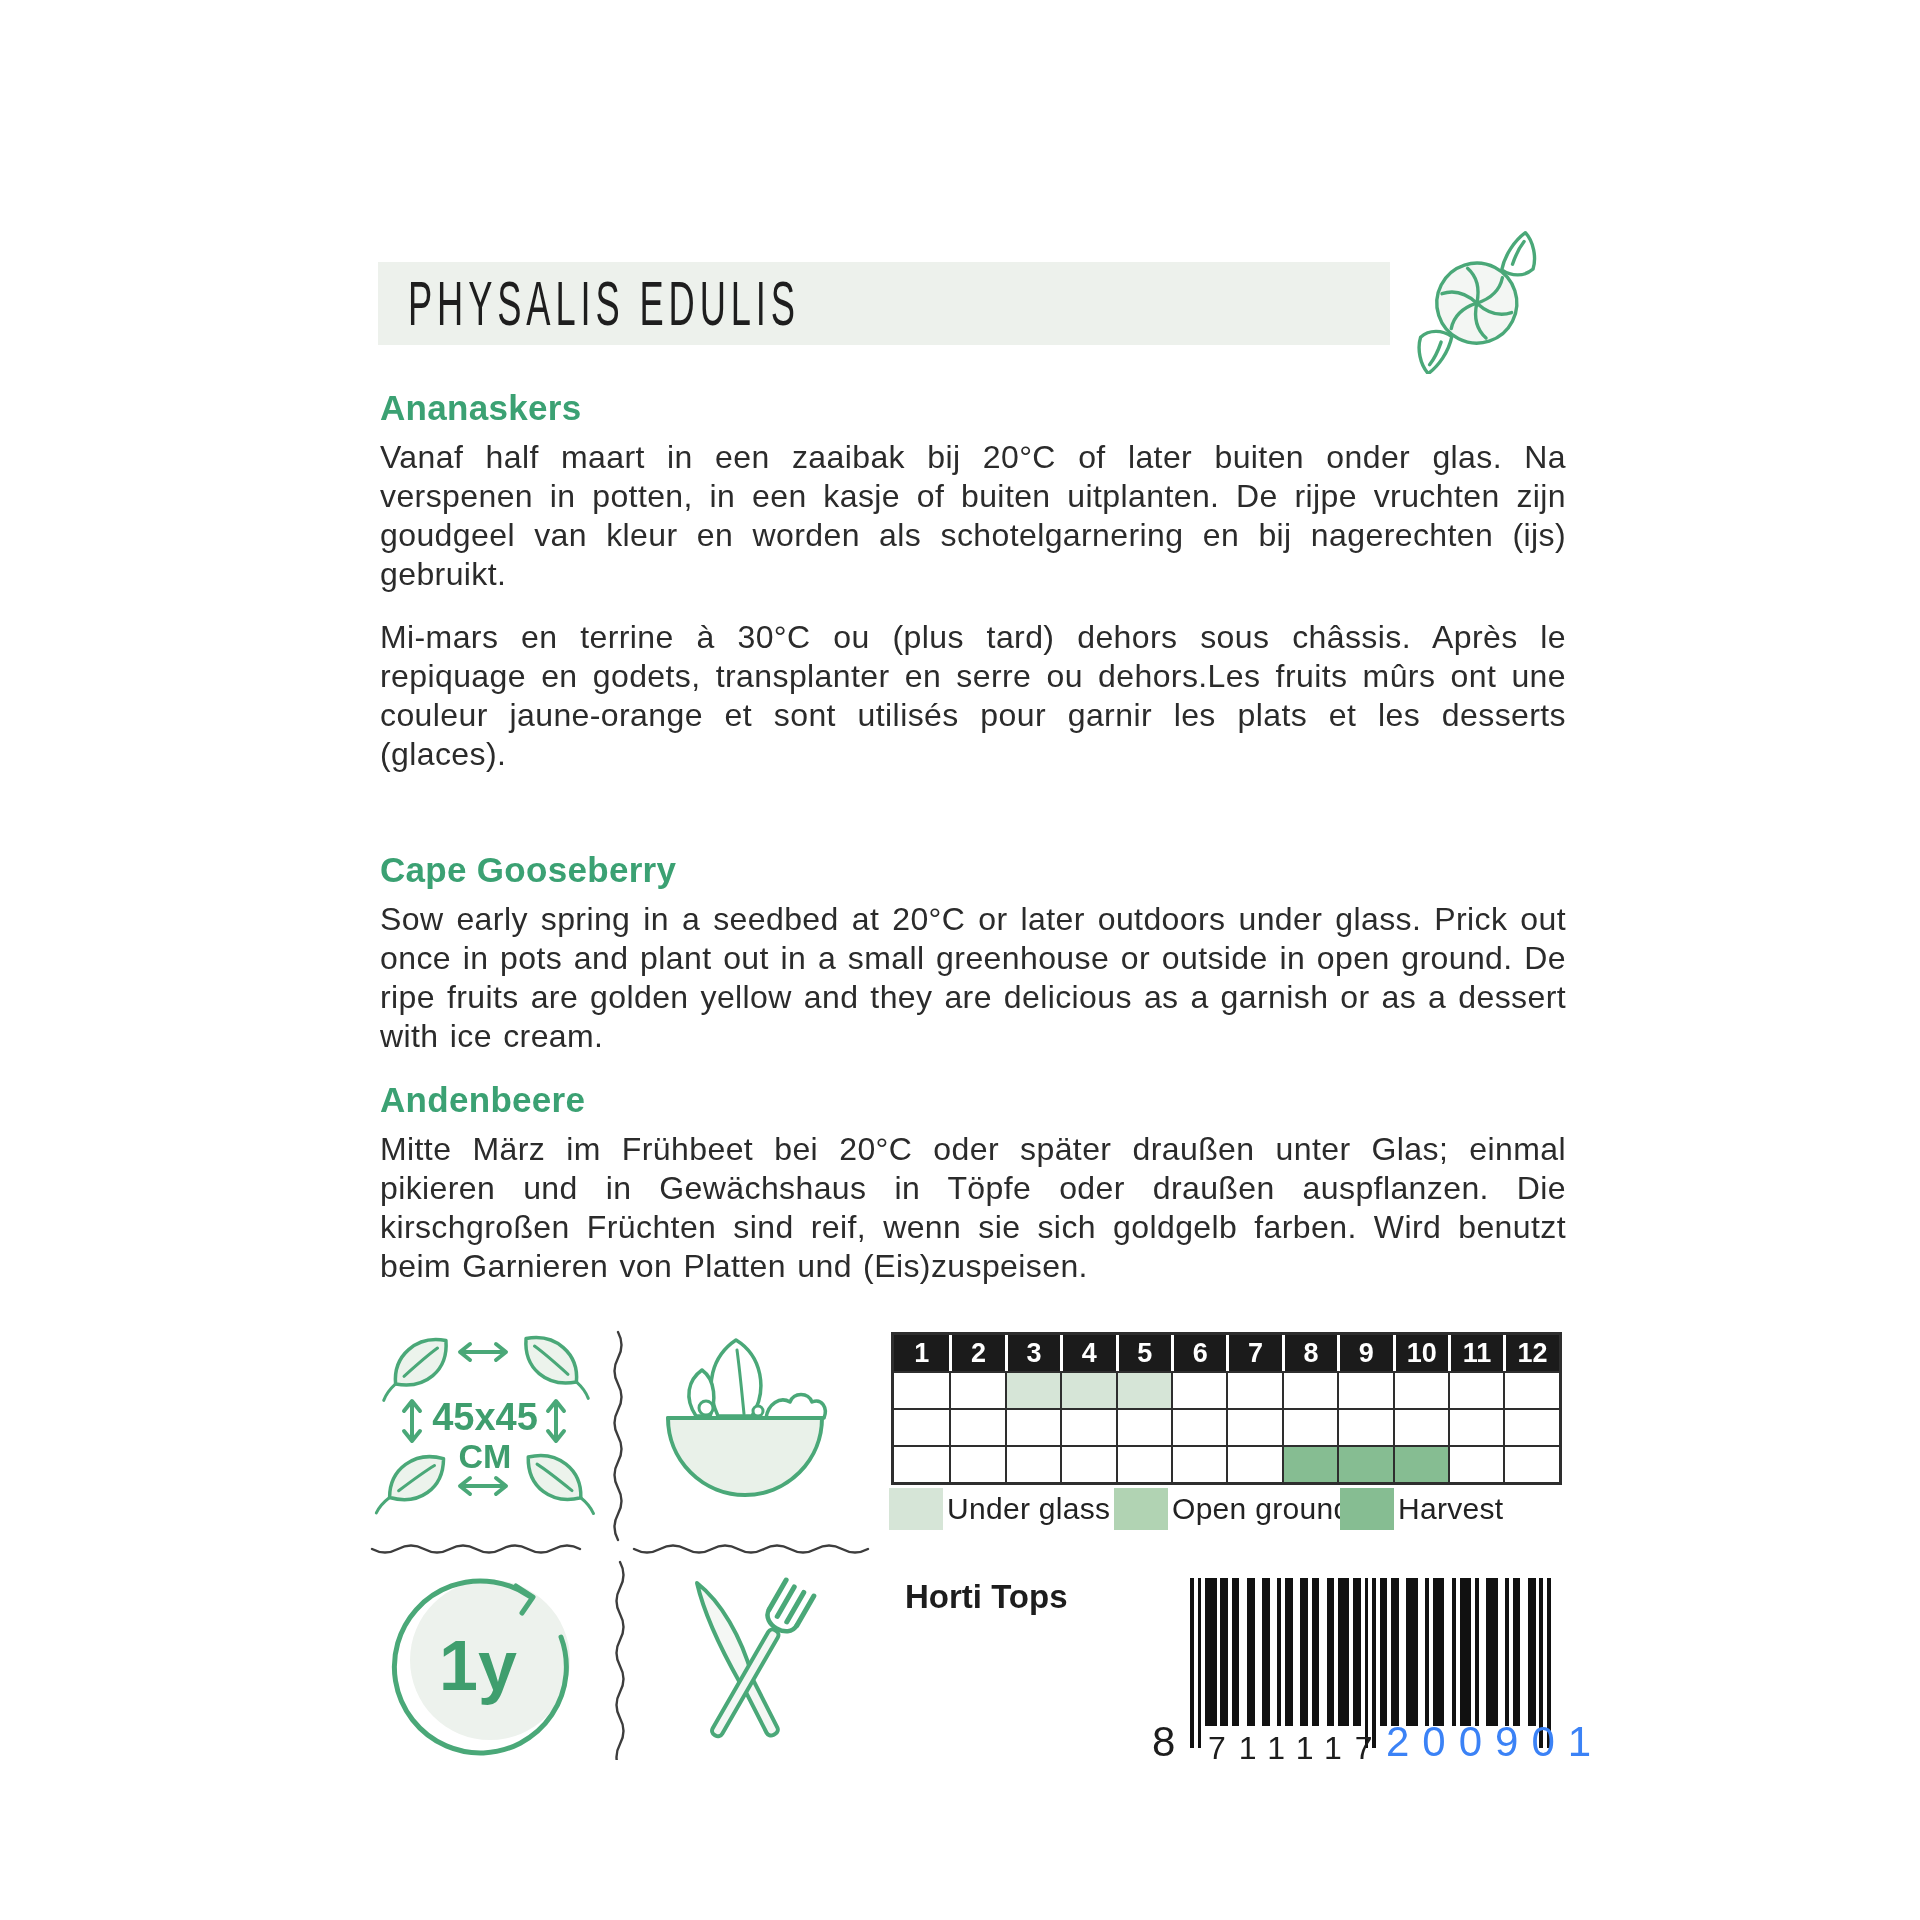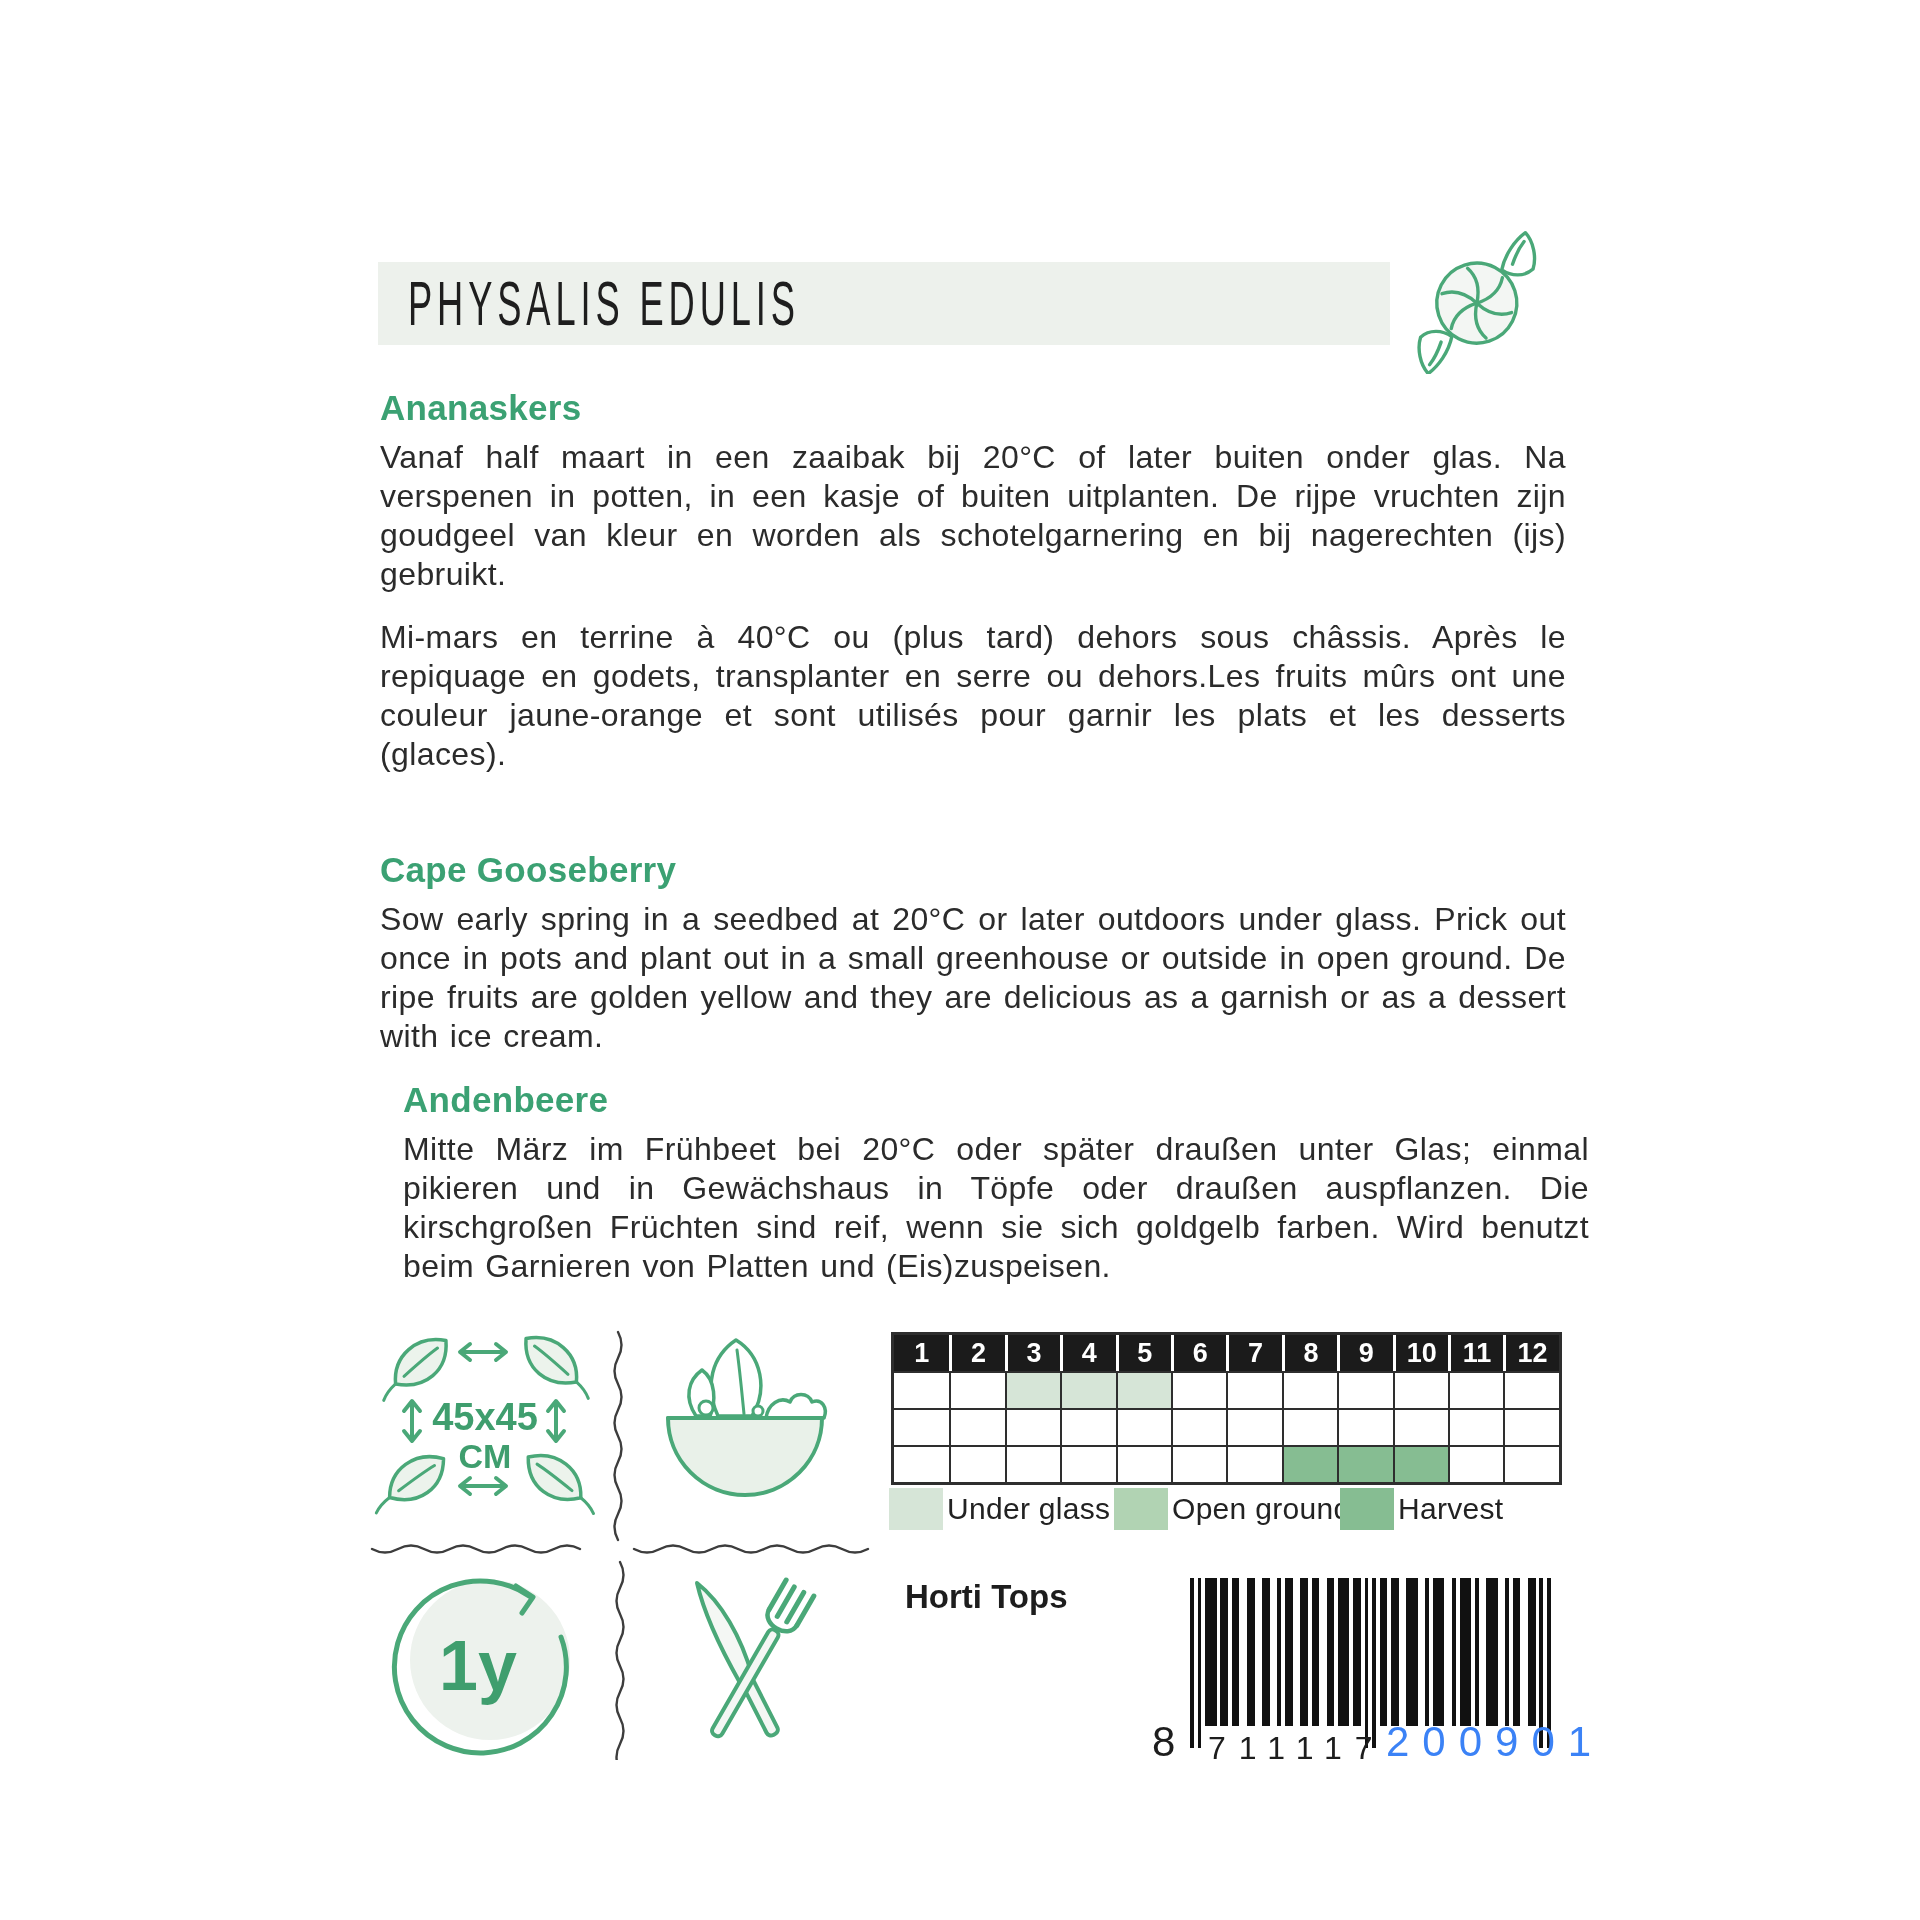--- a/index.html
+++ b/index.html
@@ -11,21 +11,21 @@
   .title{position:absolute;left:30px;top:50%;transform:translateY(-50%) scale(0.98,1.72);
          transform-origin:left center;font-size:37px;font-weight:500;letter-spacing:5px;
          color:#1e1e1e;white-space:nowrap;}
   .candy{position:absolute;left:1398px;top:224px;}
 
   
   .sec{position:absolute;left:380px;width:1186px;}
   .sec h2{margin:0 0 10px 0;font-size:35px;font-weight:bold;color:#3ba173;letter-spacing:.3px;}
   .sec p{margin:0;font-size:32px;line-height:39px;text-align:justify;color:#2b2b2b;
          letter-spacing:.4px;word-spacing:2px;}
-  .s0{top:388px;} .s1{top:618px;} .s2{top:850px;} .s3{top:1080px;margin-left:23px;}
+  .s0{top:388px;} .s1{top:618px;} .s2{top:850px;} .s3{top:1080px;}
 
   
   .iconpanel{position:absolute;left:355px;top:1320px;}
   svg text{font-family:"Liberation Sans",sans-serif;}
 
   
   .calendar{position:absolute;left:891px;top:1332px;border:3px solid #2e2e2e;background:#fff;}
   .cal-head{display:grid;grid-template-columns:repeat(12,55.4px);background:#fff;}
   .cal-h{background:#1b1b1b;color:#fff;font-weight:bold;font-size:27px;height:36px;
          display:flex;align-items:center;justify-content:center;border-left:3px solid #fff;}
@@ -80,21 +80,21 @@
       <path d="M44 102 C36 116 22 126 10 130 C5 119 7 103 14 93 C25 88 37 93 44 102 Z" fill="#ffffff"></path>
       <path d="M32 104 C26 112 20 118 14 122"></path>
     </g>
   </svg>
 
   <section class="sec s0">
     <h2>Ananaskers</h2>
     <p>Vanaf half maart in een zaaibak bij 20°C of later buiten onder glas. Na verspenen in potten, in een kasje of buiten uitplanten. De rijpe vruchten zijn goudgeel van kleur en worden als schotelgarnering en bij nagerechten (ijs) gebruikt.</p>
   </section>
   <section class="sec s1">
-    <p>Mi-mars en terrine à 40°C ou (plus tard) dehors sous châssis. Après le repiquage en godets, transplanter en serre ou dehors.Les fruits mûrs ont une couleur jaune-orange et sont utilisés pour garnir les plats et les desserts (glaces).</p>
+    <p>Mi-mars en terrine à 30°C ou (plus tard) dehors sous châssis. Après le repiquage en godets, transplanter en serre ou dehors.Les fruits mûrs ont une couleur jaune-orange et sont utilisés pour garnir les plats et les desserts (glaces).</p>
   </section>
   <section class="sec s2">
     <h2>Cape Gooseberry</h2>
     <p>Sow early spring in a seedbed at 20°C or later outdoors under glass. Prick out once in pots and plant out in a small greenhouse or outside in open ground. De ripe fruits are golden yellow and they are delicious as a garnish or as a dessert with ice cream.</p>
   </section>
   <section class="sec s3">
     <h2>Andenbeere</h2>
     <p>Mitte März im Frühbeet bei 20°C oder später draußen unter Glas; einmal pikieren und in Gewächshaus in Töpfe oder draußen auspflanzen. Die kirschgroßen Früchten sind reif, wenn sie sich goldgelb farben. Wird benutzt beim Garnieren von Platten und (Eis)zuspeisen.</p>
   </section>
 

